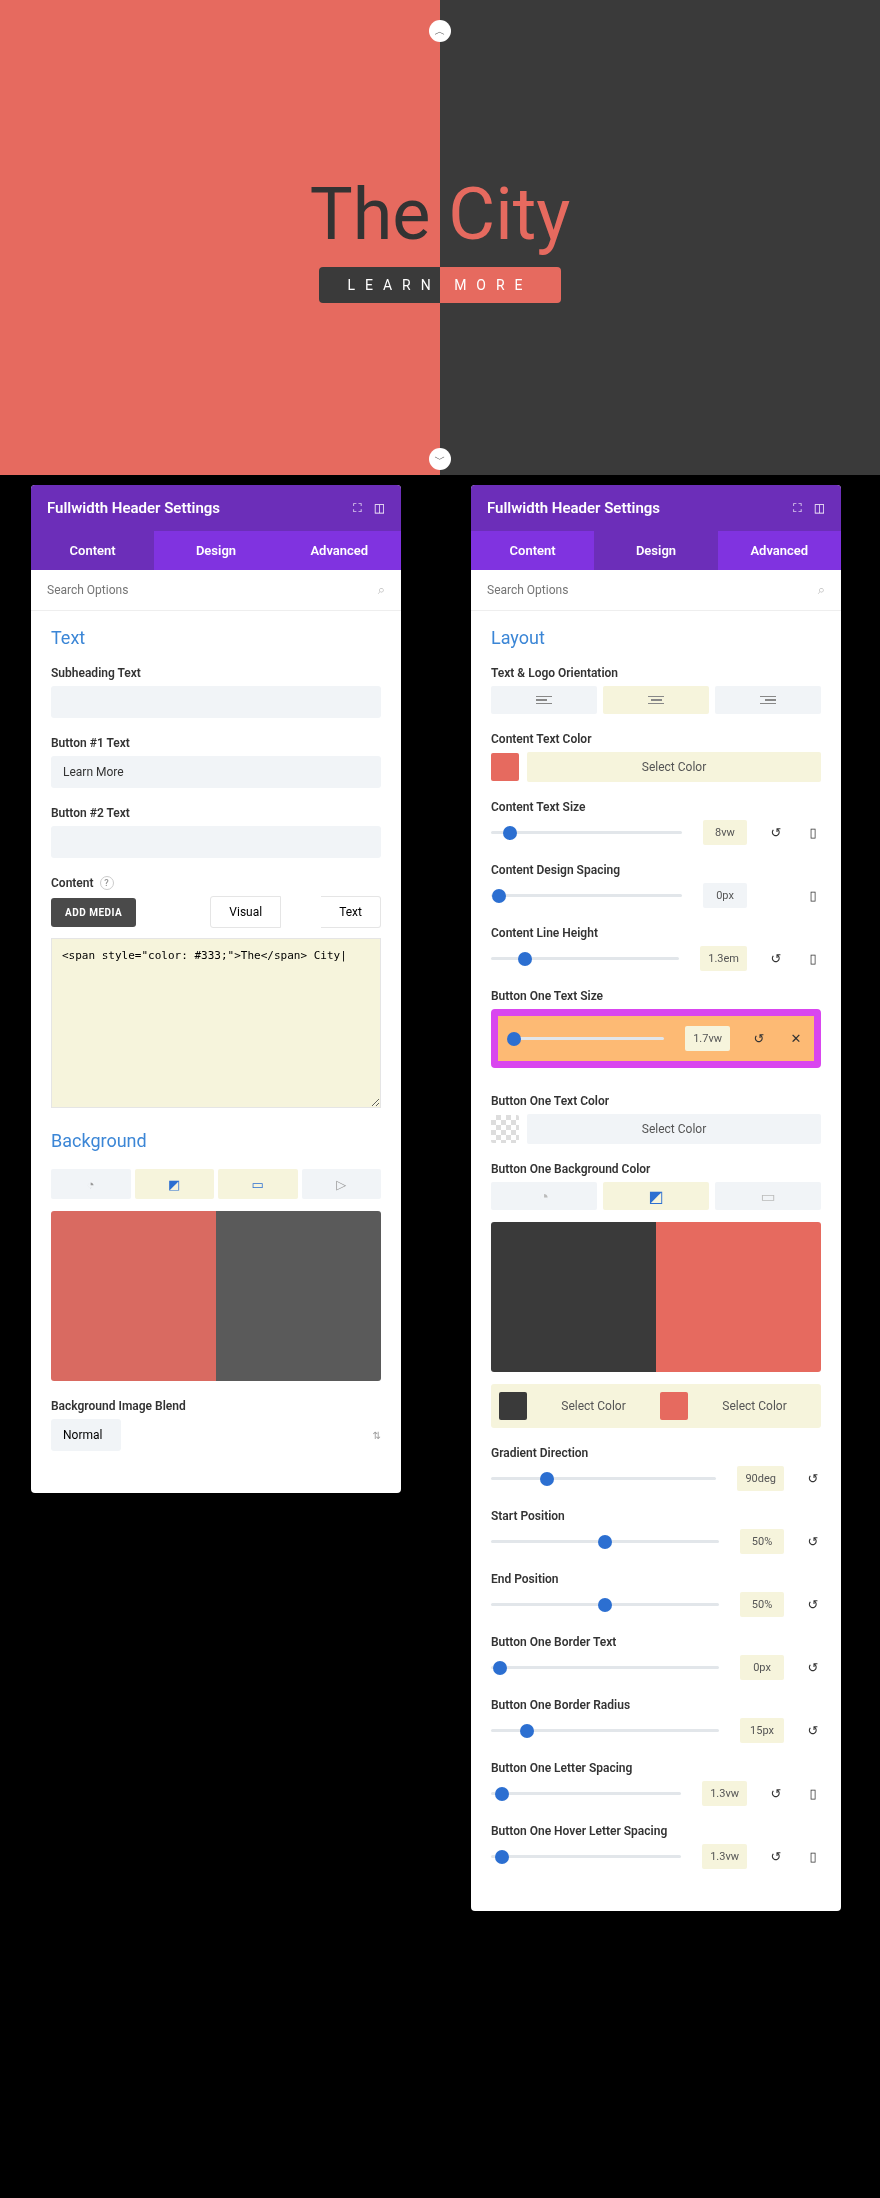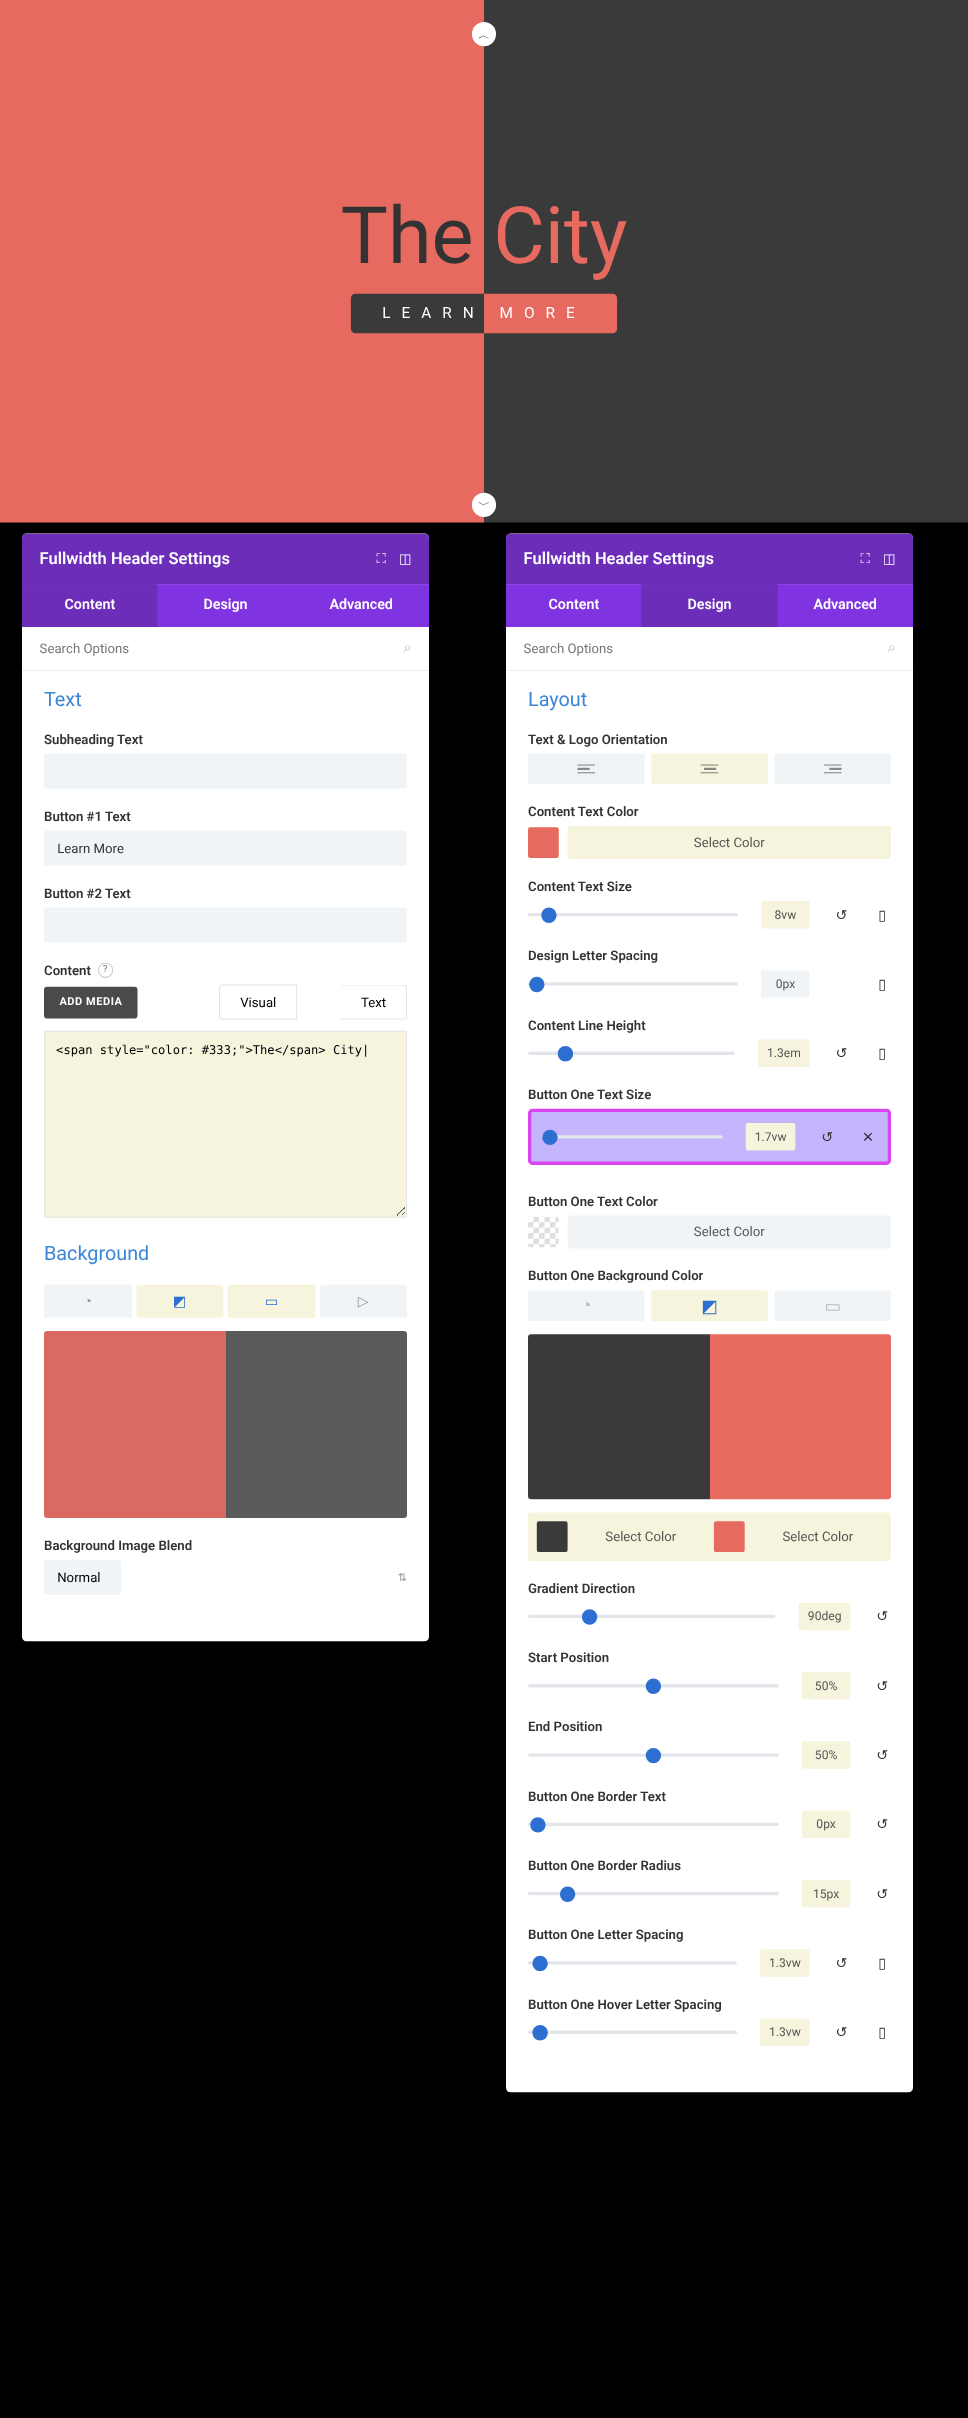--- a/index.html
+++ b/index.html
@@ -33,21 +33,21 @@
   transform: translateX(-50%);
   width: 22px; height: 22px;
   background: #fff;
   border-radius: 50%;
   display: flex; align-items: center; justify-content: center;
   font-size: 11px; color: #555;
 }
 .hero-arrow.top { top: 20px; }
 .hero-arrow.bottom { bottom: 5px; }
 
-.panels { display: flex; gap: 70px; padding: 10px 30px 30px 20px; align-items: flex-start; }
+.panels { display: flex; gap: 70px; padding: 10px 30px 30px 31px; align-items: flex-start; }
 .panel { width: 370px; background: #fff; border-radius: 4px; overflow: hidden; box-shadow: 0 4px 20px rgba(0,0,0,0.3); }
 
 .panel-head { background: #6c2eb9; color: #fff; padding: 14px 16px; display: flex; align-items: center; justify-content: space-between; }
 .panel-head h3 { font-size: 15px; font-weight: 600; }
 .panel-head .icons { display: flex; gap: 12px; font-size: 12px; }
 
 .tabs { display: flex; background: #8033e0; }
 .tab { flex: 1; text-align: center; padding: 12px 0; color: #fff; font-size: 13px; font-weight: 600; cursor: pointer; }
 .tab.active { background: #6c2eb9; }
 
@@ -102,21 +102,21 @@
 .reset-icon, .device-icon, .close-x { font-size: 13px; color: #333; cursor: pointer; width:16px; text-align:center; }
 
 .device-tabs { display: flex; gap: 6px; margin-bottom: 10px; }
 .device-tab { font-size: 10px; font-weight: 700; letter-spacing: 0.5px; padding: 8px 10px; color: #bbb; cursor: pointer; }
 .device-tab.active { color: #2c6fd1; border: 1px solid #e5e5e5; border-radius: 3px; background: #fff; }
 
 .btn-bg-preview { width: 100%; height: 150px; background: linear-gradient(90deg, #3a3a3a 0%, #3a3a3a 50%, #e66a5f 50%, #e66a5f 100%); border-radius: 3px; margin-bottom: 12px; }
 .dual-color { display: flex; gap: 8px; background: #f6f4dc; padding: 8px; border-radius: 3px; }
 .dual-half { flex: 1; display: flex; align-items: center; gap: 8px; }
 .dual-half button { flex: 1; background: transparent; border: none; font-size: 12px; color: #555; cursor: pointer; }
-.subgroup { padding: 10px; border: 3px solid #d946ef; border-radius: 4px; margin-bottom: 26px; background: #c4b5fd; }
+.subgroup { padding: 10px; border: 7px solid #d946ef; border-radius: 4px; margin-bottom: 26px; background: #fdba74; }
 </style>
 </head>
 <body>
 
 <div class="hero">
   <div class="hero-arrow top">︿</div>
   <div class="hero-title">
     <span class="the">The</span>
     <span> </span>
     <span class="city">City</span>
@@ -255,21 +255,21 @@
                 <div class="thumb" style="left:10%"></div>
               </div>
             </div>
           <div class="val">8vw</div>
           <span class="reset-icon">↺</span>
           <span class="device-icon">▯</span>
         </div>
       </div>
 
       <div class="field">
-        <div class="field-label">Design Letter Spacing</div>
+        <div class="field-label">Content Design Spacing</div>
         <div class="slider-row">
           <div class="slider">
               <div class="track">
                 <div class="thumb" style="left:4%"></div>
               </div>
             </div>
           <div class="val" style="background:#f1f4f7">0px</div>
           <span class="reset-icon" style="visibility:hidden">↺</span>
           <span class="device-icon">▯</span>
         </div>

